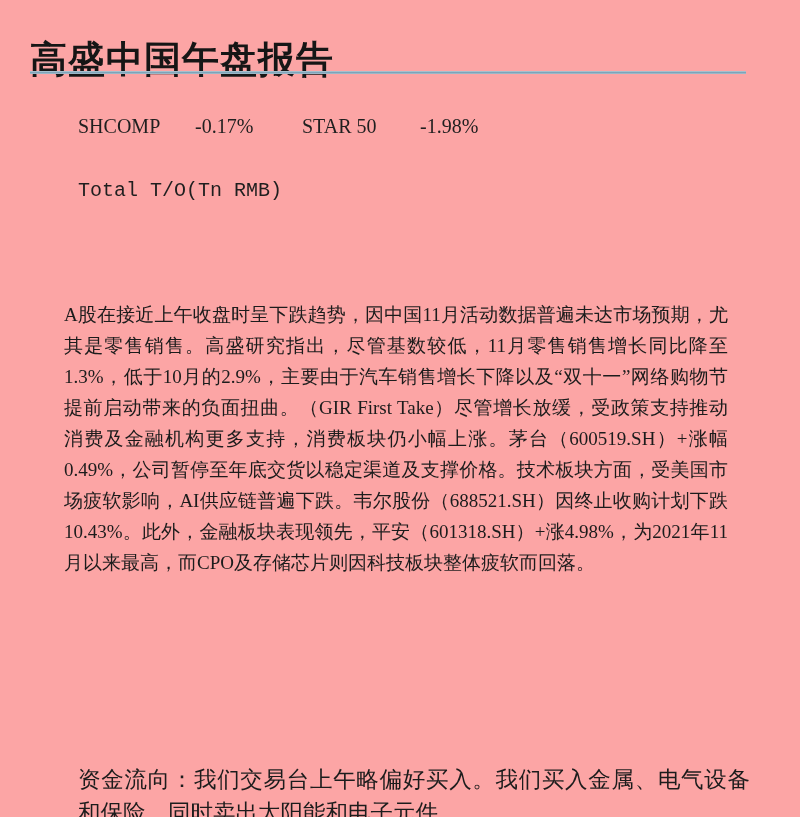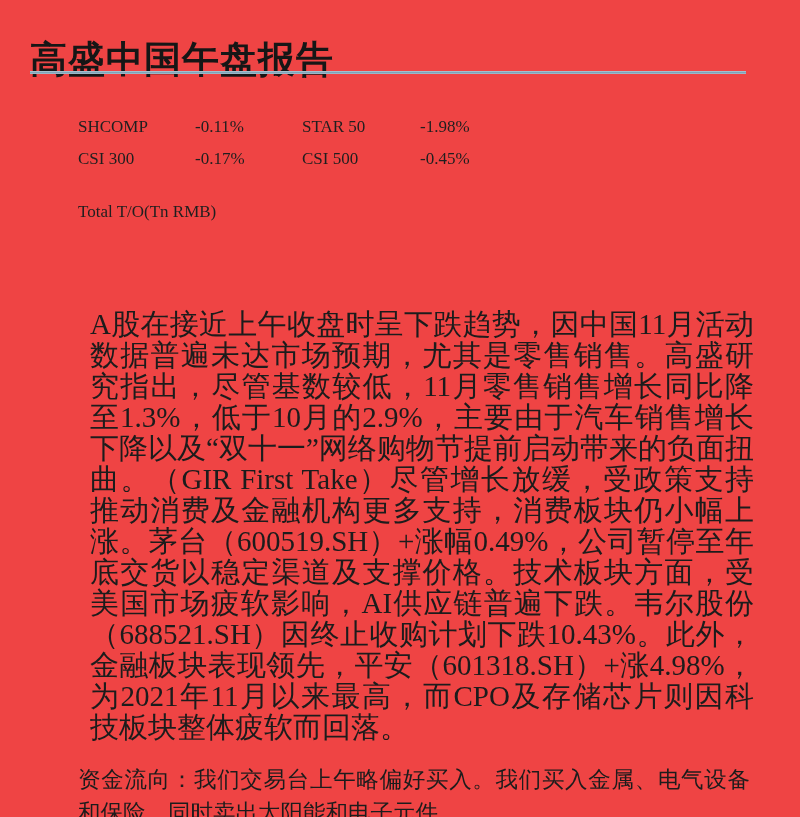--- a/index.html
+++ b/index.html
@@ -5,21 +5,21 @@
   html, body {
     margin: 0;
     padding: 0;
     background: #e9e9e9;
     font-family: "Liberation Serif", "DejaVu Serif", serif;
   }
   .page {
     position: relative;
     width: 800px;
     height: 817px;
-    background: #ef4444;
+    background: #fca5a5;
     overflow: hidden;
     color: #1d1d1d;
   }
   .title {
     position: absolute;
     left: 30px;
     top: 10px;
     font-size: 37px;
     font-weight: 600;
     letter-spacing: 1px;
@@ -31,42 +31,43 @@
     left: 30px;
     top: 71px;
     width: 716px;
     height: 3px;
     background: linear-gradient(to bottom, #bccfda 0%, #7fa3b8 45%, #7fa3b8 75%, #d3dfe6 100%);
   }
   .index-table {
     position: absolute;
     left: 78px;
     top: 111px;
-    font-size: 17px;
+    font-size: 20px;
     color: #1f1f1f;
   }
   .grid-row {
     display: grid;
     grid-template-columns: 117px 107px 118px 100px;
     line-height: 31.5px;
     white-space: nowrap;
   }
   .total-row {
     display: grid;
     grid-template-columns: 239px 110px 110px;
-    margin-top: 22px;
+    margin-top: 32px;
     line-height: 31px;
     white-space: nowrap;
+    font-family: Liberation Mono, monospace;
   }
   .commentary {
     position: absolute;
-    left: 90px;
+    left: 64px;
     top: 280px;
     width: 664px;
-    font-size: 29px;
+    font-size: 19px;
     line-height: 31px;
     text-align: justify;
     line-break: loose;
     color: #1c1c1c;
     font-family: Liberation Serif, serif;
   }
   .fund-flows {
     position: absolute;
     left: 78px;
     top: 740px;
@@ -83,29 +84,23 @@
 
 <div class="page">
 
   <h1 class="title">高盛中国午盘报告</h1>
 
   <div class="divider"></div>
 
   <section class="index-table">
     <div class="grid-row">
       <span>SHCOMP</span>
-      <span>-0.11%</span>
+      <span>-0.17%</span>
       <span>STAR 50</span>
       <span>-1.98%</span>
-    </div>
-    <div class="grid-row">
-      <span>CSI 300</span>
-      <span>-0.17%</span>
-      <span>CSI 500</span>
-      <span>-0.45%</span>
     </div>
     <div class="total-row">
       <span>Total T/O(Tn RMB)</span>
     </div>
   </section>
 
   <p class="commentary">A股在接近上午收盘时呈下跌趋势，因中国11月活动数据普遍未达市场预期，尤其是零售销售。高盛研究指出，尽管基数较低，11月零售销售增长同比降至1.3%，低于10月的2.9%，主要由于汽车销售增长下降以及“双十一”网络购物节提前启动带来的负面扭曲。（GIR First Take）尽管增长放缓，受政策支持推动消费及金融机构更多支持，消费板块仍小幅上涨。茅台（600519.SH）+涨幅0.49%，公司暂停至年底交货以稳定渠道及支撑价格。技术板块方面，受美国市场疲软影响，AI供应链普遍下跌。韦尔股份（688521.SH）因终止收购计划下跌10.43%。此外，金融板块表现领先，平安（601318.SH）+涨4.98%，为2021年11月以来最高，而CPO及存储芯片则因科技板块整体疲软而回落。</p>
 
   <p class="fund-flows">资金流向：我们交易台上午略偏好买入。我们买入金属、电气设备和保险，同时卖出太阳能和电子元件。</p>
 

